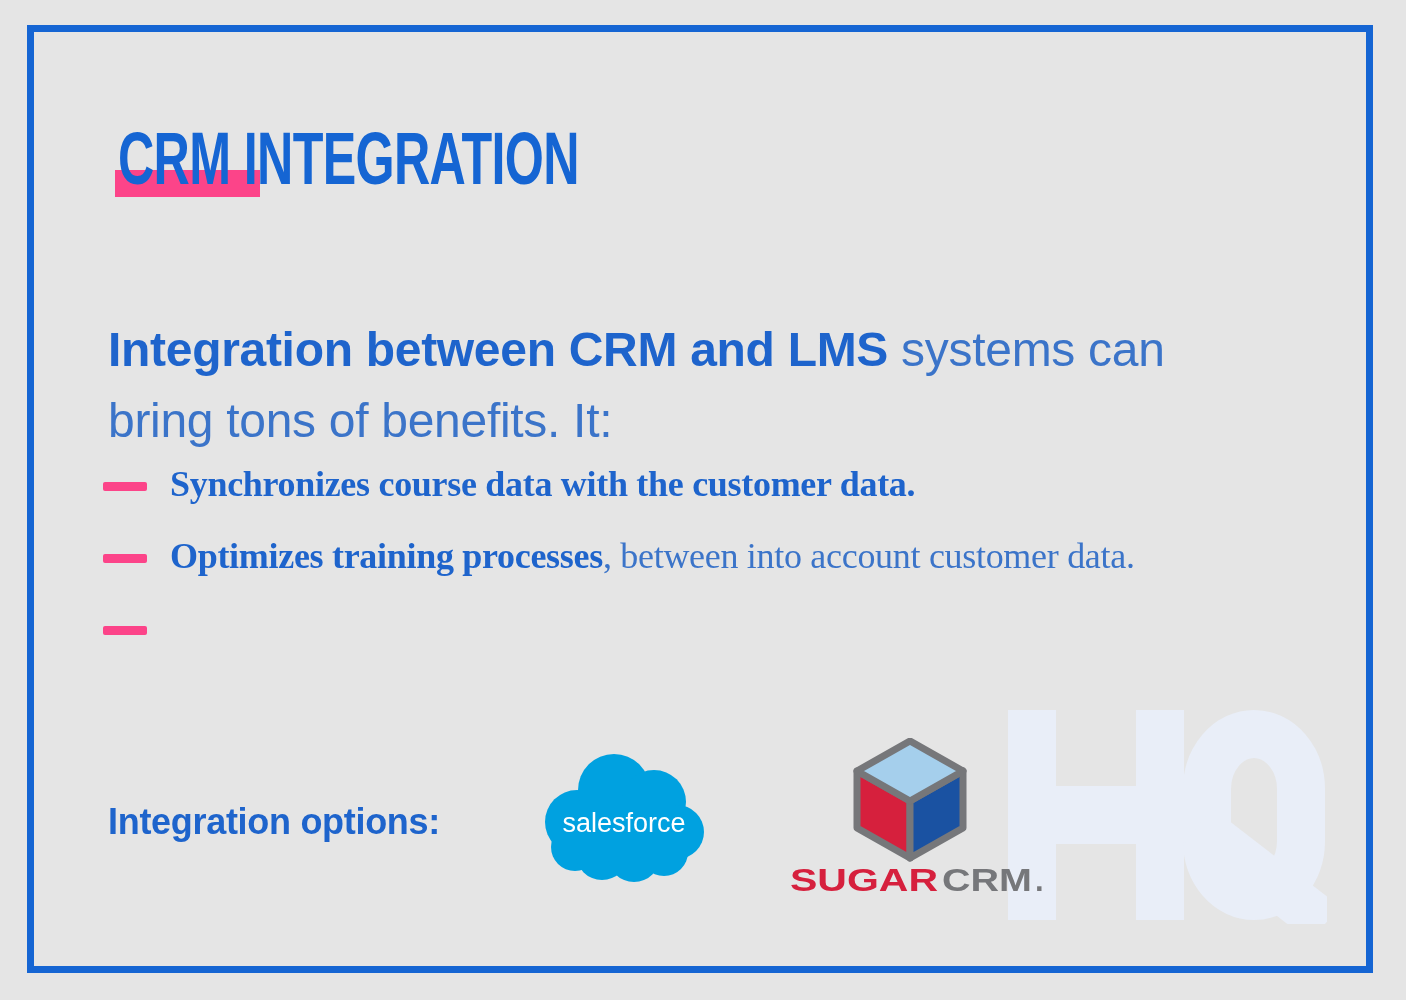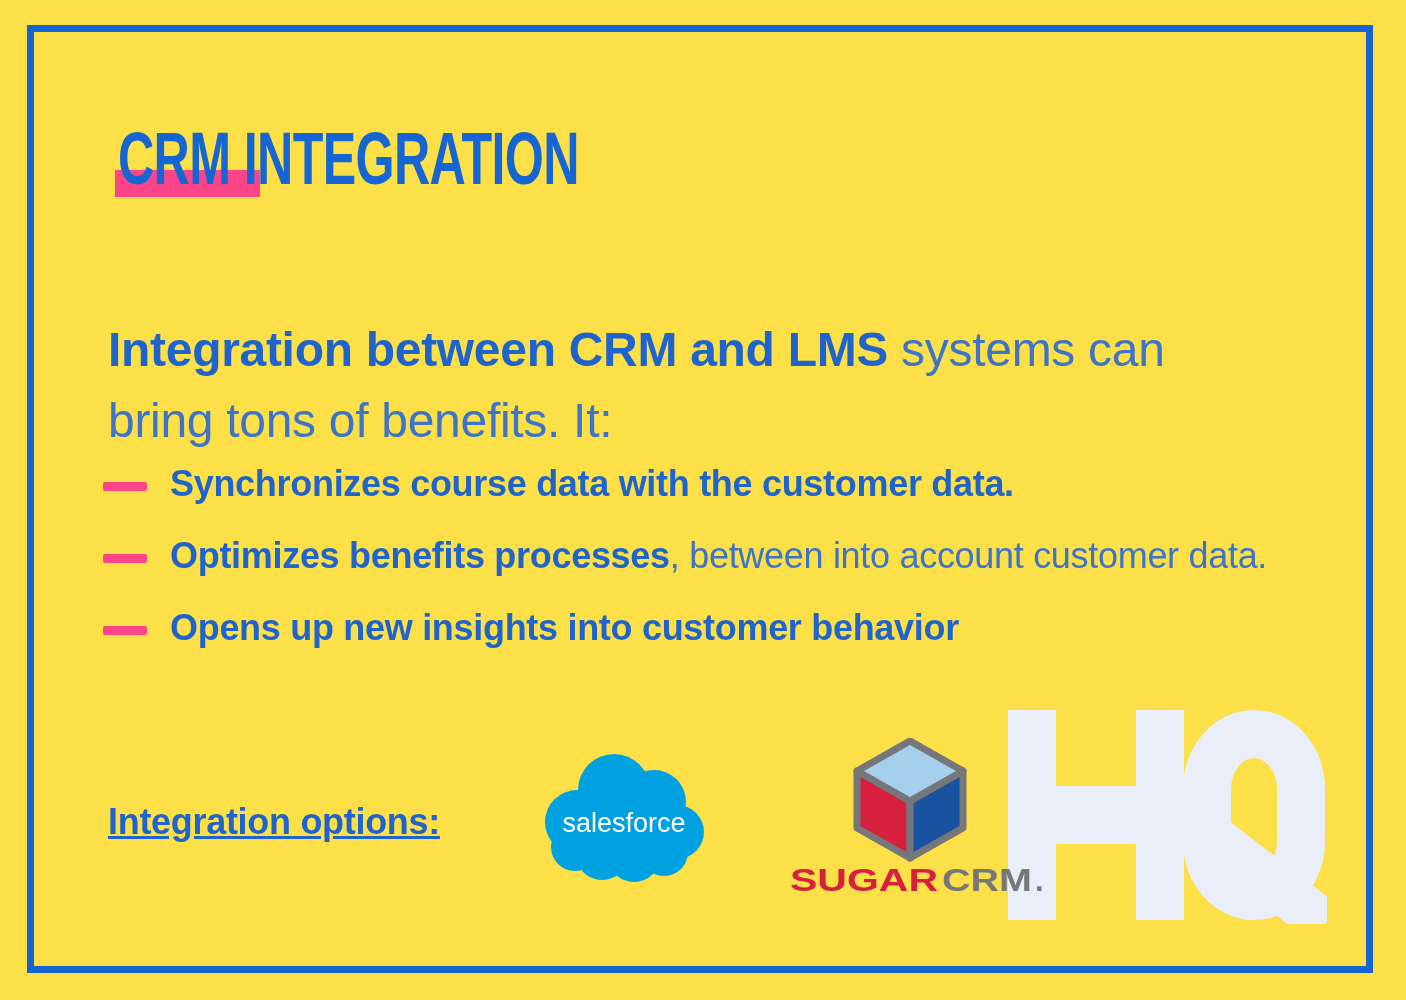--- a/index.html
+++ b/index.html
@@ -5,21 +5,21 @@
   html, body {
     margin: 0;
     padding: 0;
     background: #ffffff;
     font-family: "Liberation Sans", sans-serif;
   }
   .stage {
     position: relative;
     width: 1406px;
     height: 1000px;
-    background: #fde047;
+    background: #e5e5e5;
     overflow: hidden;
   }
   .slide-border {
     position: absolute;
     left: 27px;
     top: 25px;
     width: 1346px;
     height: 948px;
     border: 7px solid #1565D3;
     box-sizing: border-box;
@@ -88,20 +88,21 @@
     width: 1230px;
     margin: 0;
     padding: 0;
     list-style: none;
     z-index: 2;
   }
   .bullet-item {
     display: flex;
     align-items: flex-start;
     margin: 0 0 28px 0;
+    font-family: Liberation Serif, serif;
   }
   .bullet-dash {
     flex: 0 0 auto;
     width: 44px;
     height: 9px;
     margin-top: 20px;
     margin-right: 23px;
     border-radius: 2px;
     background: #FC4489;
   }
@@ -114,21 +115,20 @@
   }
   
   .options-label {
     position: absolute;
     left: 108px;
     top: 800px;
     font-size: 36px;
     line-height: 44px;
     letter-spacing: -0.3px;
     z-index: 2;
-    text-decoration: underline;
   }
   .salesforce-logo {
     position: absolute;
     left: 542px;
     top: 752px;
     width: 165px;
     height: 132px;
     z-index: 2;
   }
   .sugarcrm-logo {
@@ -174,25 +174,24 @@
 
   <p class="intro"><b>Integration between CRM and LMS</b><span> systems can bring tons of benefits. It:</span></p>
 
   <ul class="bullets">
     <li class="bullet-item">
       <span class="bullet-dash"></span>
       <span class="bullet-text"><b>Synchronizes course data with the customer data.</b><span></span></span>
     </li>
     <li class="bullet-item">
       <span class="bullet-dash"></span>
-      <span class="bullet-text"><b>Optimizes benefits processes</b><span>, between into account customer data.</span></span>
+      <span class="bullet-text"><b>Optimizes training processes</b><span>, between into account customer data.</span></span>
     </li>
     <li class="bullet-item">
       <span class="bullet-dash"></span>
-      <span class="bullet-text"><b>Opens up new insights into customer behavior</b><span></span></span>
     </li>
   </ul>
 
   <div class="options-label">Integration options:</div>
 
   <svg class="salesforce-logo" viewBox="0 0 165 132" role="img" aria-label="Salesforce">
     <g fill="#00A1E0">
       <circle cx="35" cy="70" r="32"></circle>
       <circle cx="72" cy="38" r="36"></circle>
       <circle cx="112" cy="50" r="32"></circle>

